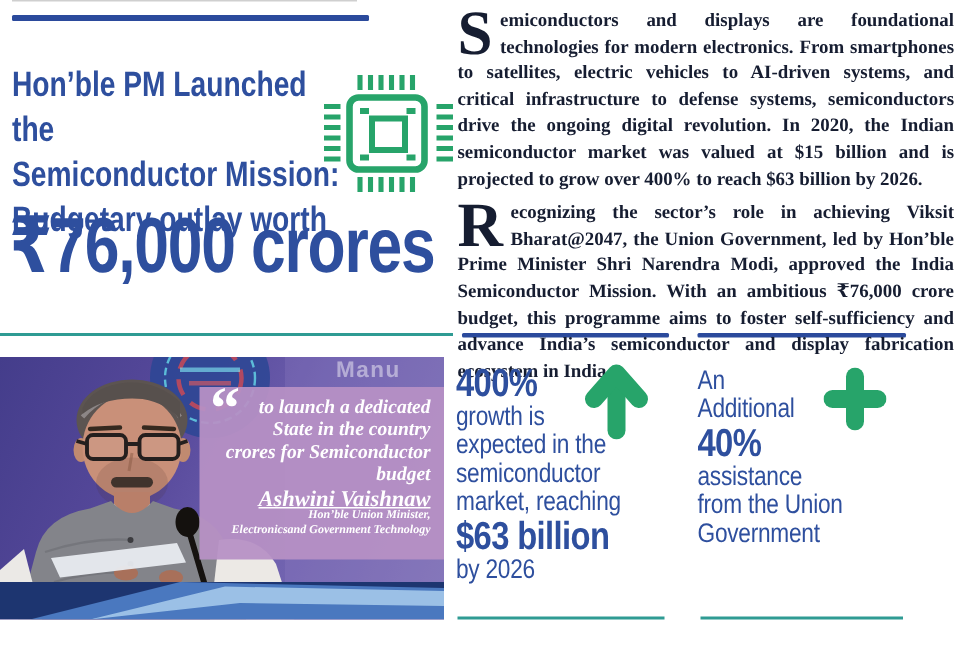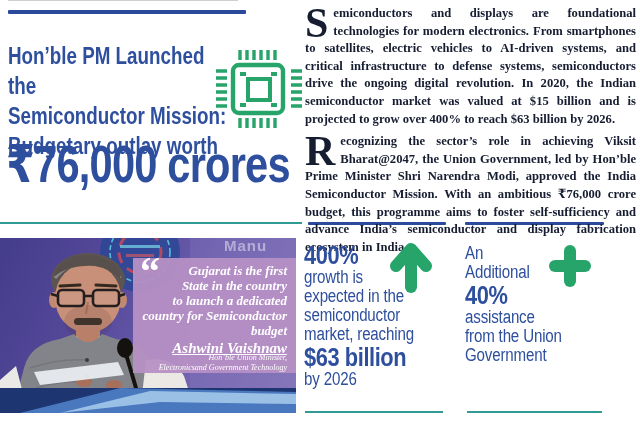--- a/index.html
+++ b/index.html
@@ -32,21 +32,21 @@
          background:linear-gradient(115deg,#443d8b 0%,#57499b 35%,#6c5ead 60%,#8577b9 100%);}
   .quotebox{position:absolute;left:133px;top:20px;width:163px;height:115px;
             background:rgba(183,144,197,0.94);box-sizing:border-box;padding:5px 9px 4px 8px;
             color:#ffffff;font-family:"Liberation Serif","DejaVu Serif",serif;
             font-style:italic;text-align:right;}
   .quotemark{position:absolute;left:7px;top:-6px;font-size:40px;font-style:normal;
              font-weight:bold;line-height:40px;color:#ffffff;}
   .quoteline{display:block;font-size:13px;line-height:15px;font-weight:bold;}
   .attr{margin-top:5px;}
   .attr-name{display:block;font-size:15px;line-height:10px;font-weight:bold;text-decoration:underline;}
-  .attr-role{display:block;font-size:8px;line-height:9.5px;font-weight:normal;text-align:right;}
+  .attr-role{display:block;font-size:8px;line-height:9.5px;font-weight:bold;text-align:right;}
 
   
   .stat{position:absolute;width:178px;transform:scaleX(0.84);transform-origin:0 0;
         color:#2e4f9e;letter-spacing:-0.2px;}
   .stat-growth{left:304px;top:242px;}
   .stat-assist{left:465px;top:244px;}
   .stat-line{display:block;font-size:18px;line-height:19px;font-weight:normal;}
   .stat-emph{display:block;font-size:26px;line-height:26px;font-weight:bold;letter-spacing:-0.5px;}
   .icon-green{position:absolute;}
 </style>
@@ -166,24 +166,23 @@
       </g>
 
       <rect x="0" y="150" width="296" height="25" fill="#1d3570"></rect>
       <polygon points="20,175 120,150 296,154 296,175" fill="#4a78bf"></polygon>
       <polygon points="60,175 150,153 296,156 296,166 160,164" fill="#a9cdec" opacity="0.85"></polygon>
     </svg>
 
     
     <div class="quotebox">
       <span class="quotemark">“</span>
-      <span class="quoteline">Gujarat is the first</span>
+      <span class="quoteline">to launch a dedicated</span>
       <span class="quoteline">State in the country</span>
-      <span class="quoteline">to launch a dedicated</span>
-      <span class="quoteline">country for Semiconductor</span>
+      <span class="quoteline">crores for Semiconductor</span>
       <span class="quoteline">budget</span>
       <div class="attr">
         <span class="attr-name">Ashwini Vaishnaw</span>
         <span class="attr-role">Hon’ble Union Minister,</span>
         <span class="attr-role">Electronicsand Government Technology</span>
       </div>
     </div>
   </div>
 
   <div class="stat stat-growth">

